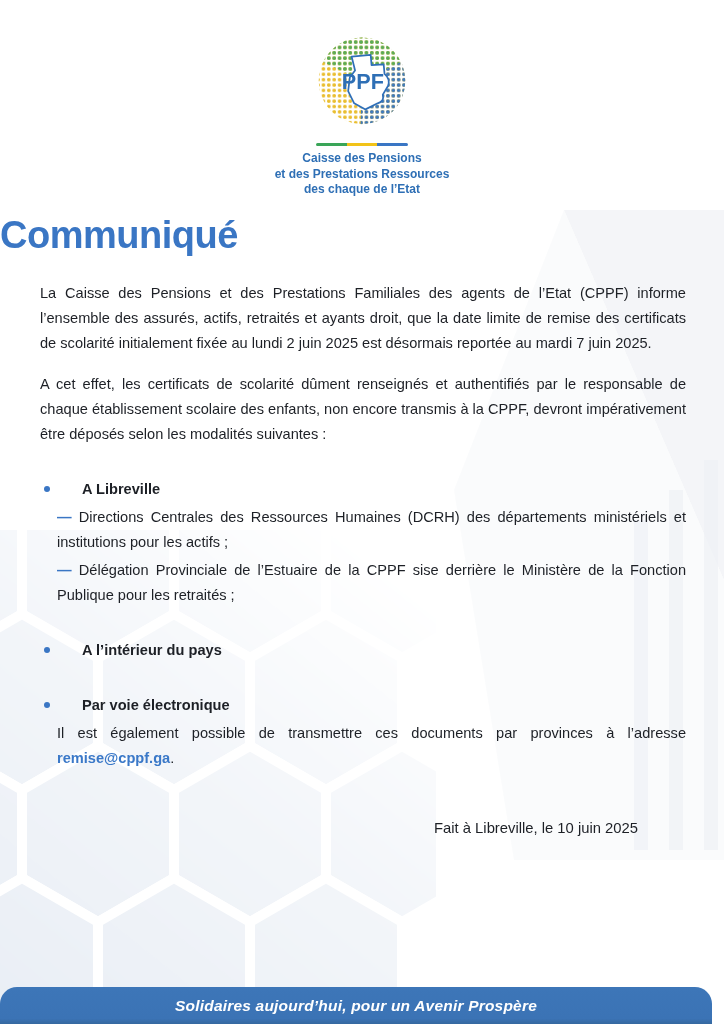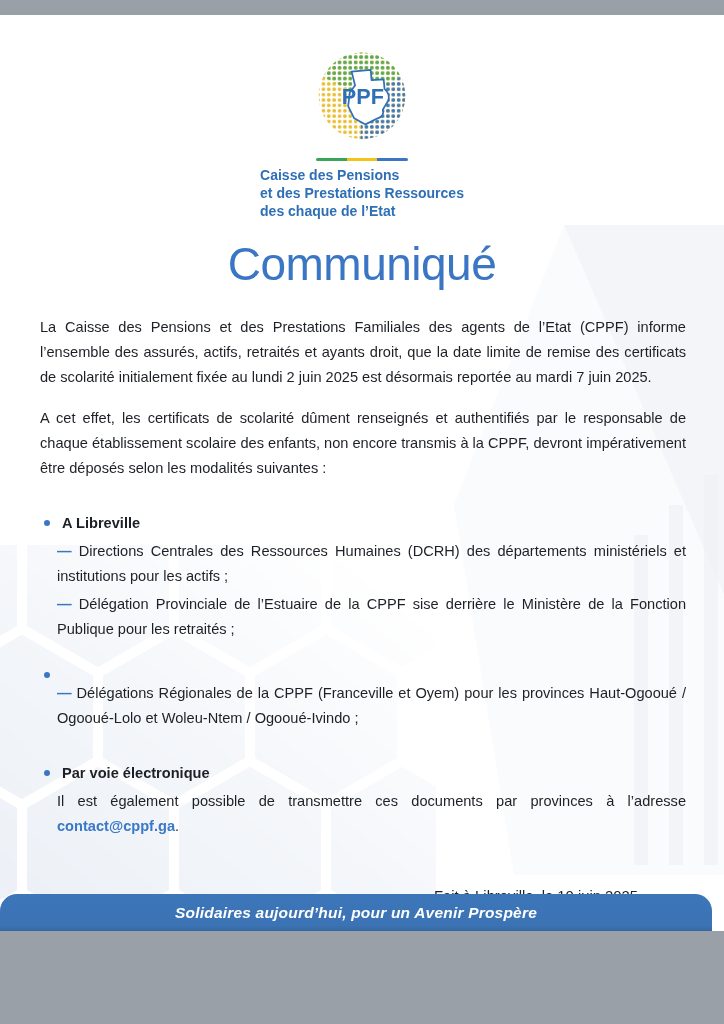--- a/index.html
+++ b/index.html
@@ -1,61 +1,61 @@
 <!DOCTYPE html>
 <html><head>
 <meta charset="utf-8">
 <style>
   * { margin:0; padding:0; box-sizing:border-box; }
   html,body { background:#9aa0a8; }
   .page {
     position:relative;
-    width:724px; height:916px;
-    margin:15px auto;
+    width:724px; height:1024px;
+    margin:0 auto;
     background:#ffffff;
     overflow:hidden;
     font-family:"Liberation Sans", sans-serif;
     color:#1d2026;
   }
   
   .bg-layer { position:absolute; inset:0; z-index:0; pointer-events:none; }
   .watermark-svg { position:absolute; right:0; top:190px; }
   .hex-svg { position:absolute; left:-34px; top:530px; }
   
   .logo-block {
     position:relative; z-index:2;
     padding-top:34px;
     display:flex; flex-direction:column; align-items:center;
   }
   .logo-rule { display:flex; width:92px; height:3px; margin-top:5px; border-radius:2px; overflow:hidden; }
   .logo-rule span { flex:1; }
   .rule-green  { background:#3aa558; }
   .rule-yellow { background:#f2c318; }
   .rule-blue   { background:#3a76c4; }
-  .logo-org { margin-top:5px; color:#2e6fb5; font-size:14px; line-height:1.3; font-weight:700; }
+  .logo-org { margin-top:5px; text-align:center; color:#2e6fb5; font-size:12px; line-height:1.3; font-weight:700; }
   
   .doc-title {
     position:relative; z-index:2;
     margin-top:16px;
-    text-align:center;
-    font-size:46px; font-weight:400;
+    text-align:left;
+    font-size:38px; font-weight:700;
     letter-spacing:-0.5px;
     color:#3a76c4;
   }
   
   .content {
     position:relative; z-index:2;
     margin:24px 38px 0 40px;
     font-size:14.6px; line-height:25px;
   }
   .content p { text-align:justify; }
   .para-intro { margin-bottom:16px; }
   .para-effet { margin-bottom:0; }
   .section { margin-top:30px; }
-  .section-head { display:flex; align-items:center; }
+  .section-head { display:flex; align-items:center;gap:20px; }
   .bullet-dot {
     width:6px; height:6px; border-radius:50%;
     background:#3a76c4; margin:0 12px 0 4px; flex:0 0 auto;
   }
   .section-heading { font-weight:700; }
   .section-items { margin-left:17px; }
   .section-items p { margin-top:3px; }
   .dash { color:#3a76c4; font-weight:700; }
   .blue-link { color:#3a78c8; font-weight:700; text-decoration:none; }
   .para-contact { margin-top:28px; font-weight:500; }
@@ -177,33 +177,33 @@
       </div>
       <div class="section-items">
         <p><span class="dash">—</span> <span>Directions Centrales des Ressources Humaines (DCRH) des départements ministériels et institutions pour les actifs ;</span></p>
         <p><span class="dash">—</span> <span>Délégation Provinciale de l’Estuaire de la CPPF sise derrière le Ministère de la Fonction Publique pour les retraités ;</span></p>
       </div>
     </section>
 
     <section class="section">
       <div class="section-head">
         <span class="bullet-dot"></span>
+        <span class="section-heading">A l’intérieur du pays</span>
       </div>
       <div class="section-items">
-        <p><span class="dash">—</span> <span>Délégations Régionales de la CPPF (Franceville et Oyem) pour les provinces Haut-Ogooué / Ogooué-Lolo et Woleu-Ntem / Ogooué-Ivindo ;</span></p>
       </div>
     </section>
 
     <section class="section">
       <div class="section-head">
         <span class="bullet-dot"></span>
         <span class="section-heading">Par voie électronique</span>
       </div>
       <div class="section-items">
-        <p class="para-elec"><span>Il est également possible de transmettre ces documents par provinces à l’adresse </span><a class="blue-link">contact@cppf.ga</a><span>.</span></p>
+        <p class="para-elec"><span>Il est également possible de transmettre ces documents par provinces à l’adresse </span><a class="blue-link">remise@cppf.ga</a><span>.</span></p>
       </div>
     </section>
 
 
     <div class="signature">
       <div>Fait à Libreville, le 10 juin 2025</div>
 
     </div>
 
   </main>

